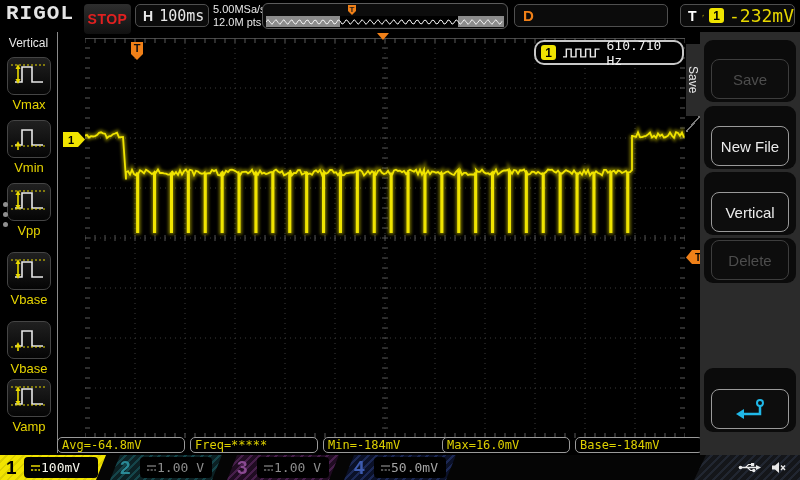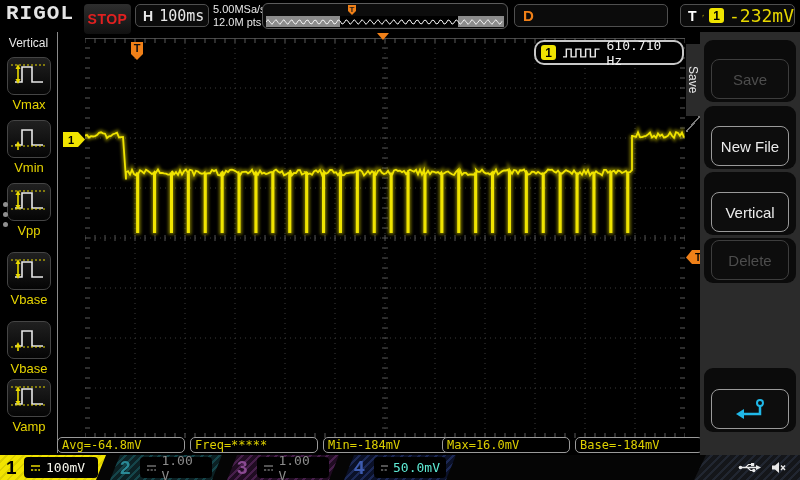--- a/index.html
+++ b/index.html
@@ -65,21 +65,21 @@
   .menu-slot{left:704px;width:92px;background:#0b0b0b;border-radius:9px;}
   .menu-btn{position:absolute;left:7px;right:7px;bottom:3px;height:40px;background:#0d0d0d;
         border:1px solid #9a9a9a;border-radius:8px;color:#ececec;font-size:15px;
         display:flex;align-items:center;justify-content:center;box-sizing:border-box;}
   .menu-btn.disabled{border-color:#3d3d3d;color:#4d4d4d;}
   
   #chbar{left:0;top:455px;width:800px;height:25px;background:#050505;}
   .chtab{position:absolute;top:0;height:25px;}
   .chnum{position:absolute;top:1px;font-size:19px;font-weight:bold;line-height:23px;}
   .chbox{position:absolute;top:2px;height:21px;background:#000;border-radius:4px;
-        display:flex;align-items:center;gap:5px;padding:0 6px;box-sizing:border-box;}
+        display:flex;align-items:center;padding:0 6px;box-sizing:border-box;}
   .chscale{font-size:13px;font-family:"DejaVu Sans Mono",monospace;}
   #ch1-tab{left:0;width:108px;background:repeating-linear-gradient(135deg,#f2e400 0 4px,#ddd000 4px 6px);
         clip-path:polygon(0 0,106px 0,96px 100%,0 100%);}
   #ch2-tab{left:108px;width:114px;background:#0c2124 repeating-linear-gradient(135deg,rgba(40,150,160,.30) 0 2px,transparent 2px 6px);
         clip-path:polygon(12px 0,114px 0,104px 100%,2px 100%);}
   #ch3-tab{left:225px;width:114px;background:#200c22 repeating-linear-gradient(135deg,rgba(170,80,180,.28) 0 2px,transparent 2px 6px);
         clip-path:polygon(12px 0,114px 0,104px 100%,2px 100%);}
   #ch4-tab{left:342px;width:114px;background:#0b1128 repeating-linear-gradient(135deg,rgba(70,100,200,.28) 0 2px,transparent 2px 6px);
         clip-path:polygon(12px 0,114px 0,104px 100%,2px 100%);}
   #status-seg{left:694px;width:106px;background:#14161a repeating-linear-gradient(135deg,rgba(90,110,150,.18) 0 2px,transparent 2px 6px);
@@ -620,21 +620,21 @@
       <span class="chscale" style="color:#8c8c8c">1.00 V</span>
     </div>
   </div>
   <div class="chtab" id="ch4-tab">
     <span class="chnum" style="left:12px;color:#3e5cb0">4</span>
     <div class="chbox" style="left:32px;width:72px">
       <svg width="11" height="8">
         <path d="M1 2 H10" stroke="#6e6e6e" stroke-width="1.5"></path>
         <path d="M1 6 H3.2 M4.6 6 H6.8 M8.2 6 H10" stroke="#6e6e6e" stroke-width="1.5"></path>
       </svg>
-      <span class="chscale" style="color:#5eead4">50.0mV</span>
+      <span class="chscale" style="color:#a3a3a3">50.0mV</span>
     </div>
   </div>
   <div class="chtab" id="status-seg">
     <svg width="24" height="13" viewBox="0 0 24 13">
       <circle cx="2.5" cy="6.5" r="1.8" fill="#e8e8e8"></circle>
       <path d="M4 6.5 H19" stroke="#e8e8e8" stroke-width="1.4"></path>
       <polygon points="23,6.5 18,4 18,9" fill="#e8e8e8"></polygon>
       <path d="M7.5 6.5 L10.5 3.5 H13.5" stroke="#e8e8e8" stroke-width="1.2" fill="none"></path>
       <rect x="13" y="2" width="3.2" height="3.2" fill="#e8e8e8"></rect>
       <path d="M9.5 6.5 L12.5 9.5 H15" stroke="#e8e8e8" stroke-width="1.2" fill="none"></path>

